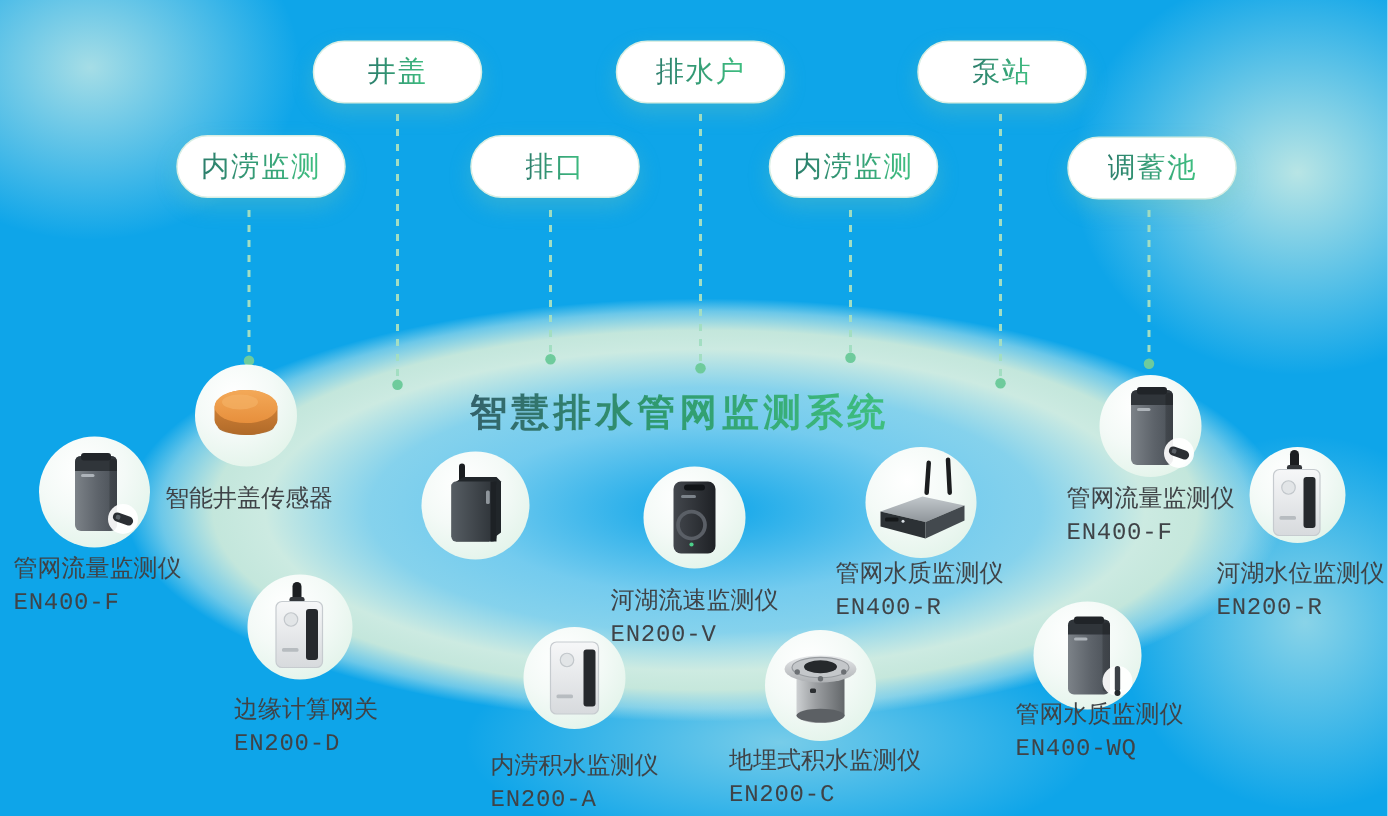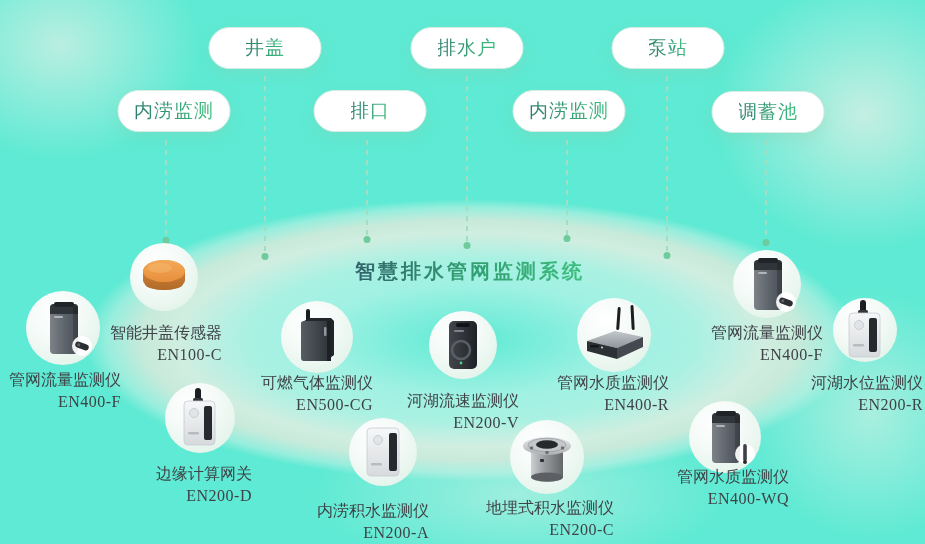--- a/index.html
+++ b/index.html
@@ -1,18 +1,18 @@
 <!DOCTYPE html>
 <html><head>
 <meta charset="utf-8">
 <style>
   html,body{margin:0;padding:0;background:#fff;}
   .stage{
-    position:relative;width:925px;height:544px;background:#5eead4;overflow:hidden;
-    font-family:Liberation Serif, serif;
+    position:relative;width:925px;height:544px;background:#0ea5e9;overflow:hidden;
+    font-family:Liberation Mono, monospace;
   }
   .blob{position:absolute;border-radius:50%;pointer-events:none;z-index:0;}
   .blob-tl{left:-80px;top:-70px;width:280px;height:230px;
     background:radial-gradient(closest-side,rgba(216,240,229,.75),rgba(216,240,229,0));}
   .blob-tr{right:-90px;top:-20px;width:300px;height:270px;
     background:radial-gradient(closest-side,rgba(214,240,228,.85),rgba(214,240,228,0));}
   .blob-r{right:-70px;top:290px;width:250px;height:250px;
     background:radial-gradient(closest-side,rgba(219,242,231,.6),rgba(219,242,231,0));}
   .blob-b{left:310px;top:420px;width:420px;height:150px;
     background:radial-gradient(closest-side,rgba(223,243,233,.5),rgba(223,243,233,0));}
@@ -36,33 +36,33 @@
     background:#ffffff;border:1px solid #d9eee3;border-radius:21px;
     box-shadow:0 6px 14px rgba(140,205,170,.28);
     display:flex;align-items:center;justify-content:center;box-sizing:border-box;
   }
   .pill span{
     font-size:19px;font-weight:500;letter-spacing:1px;
     background:linear-gradient(90deg,#2c7e6c,#3fc081);
     -webkit-background-clip:text;background-clip:text;color:transparent;white-space:nowrap;
   }
   .title{
-    position:absolute;left:470px;top:258px;transform:translateX(-50%);margin:0;z-index:5;
-    font-size:20px;font-weight:700;letter-spacing:3px;white-space:nowrap;
+    position:absolute;left:453px;top:258px;transform:translateX(-50%);margin:0;z-index:5;
+    font-size:25px;font-weight:700;letter-spacing:3px;white-space:nowrap;
     background:linear-gradient(90deg,#33616b 0%,#2f9a6f 45%,#3fbf80 100%);
     -webkit-background-clip:text;background-clip:text;color:transparent;
   }
   .dev-circle{
     position:absolute;transform:translate(-50%,-50%);border-radius:50%;z-index:3;
     background:radial-gradient(circle at 38% 30%,#ffffff 0%,#f4faf7 42%,#e4f4eb 78%,#dbf0e5 100%);
     display:flex;align-items:center;justify-content:center;
   }
   .dev-circle svg{overflow:visible;}
   .dev-label{
-    position:absolute;transform:translateX(-50%);text-align:right;z-index:4;
+    position:absolute;transform:translateX(-50%);text-align:left;z-index:4;
     color:#3f4347;white-space:nowrap;
   }
   .dev-name{font-size:16px;line-height:22px;font-weight:500;}
   .dev-model{font-size:16px;line-height:22px;font-weight:400;letter-spacing:.5px;}
 </style>
 </head>
 <body>
 
 <svg width="0" height="0" style="position:absolute" aria-hidden="true">
   <defs>
@@ -184,35 +184,30 @@
   <div class="dev-circle" style="left:164px;top:277px;width:68px;height:68px">
     <svg width="60" height="46" viewBox="0 0 60 46">
       <ellipse cx="30" cy="30" rx="19" ry="6" fill="#a96526" opacity=".9"></ellipse>
       <path d="M9 18a21 12 0 0 1 42 0v8a21 10 0 0 1-42 0z" fill="url(#g-cap-body)"></path>
       <ellipse cx="30" cy="17" rx="21" ry="11" fill="url(#g-cap-top)"></ellipse>
       <ellipse cx="26" cy="14" rx="12" ry="5" fill="#f6b66c" opacity=".55"></ellipse>
     </svg>
   </div>
   <div class="dev-label" style="left:166px;top:322px">
     <div class="dev-name">智能井盖传感器</div>
-    <div class="dev-model">EN100-C</div>
   </div>
 
   <div class="dev-circle" style="left:317px;top:337px;width:72px;height:72px">
     <svg width="66" height="68" viewBox="0 0 66 68">
       <rect x="22" y="6" width="4" height="14" rx="2" fill="#1a1d20"></rect>
       <path d="M17 20l8-5h22l3 3v34l-8 6H20l-3-3z" fill="#21262a"></path>
       <rect x="17" y="18" width="30" height="40" rx="3" fill="url(#g-gas-body)"></rect>
       <rect x="43" y="18" width="4" height="40" fill="#1d2125"></rect>
       <rect x="40" y="24" width="2.5" height="9" rx="1" fill="#8f969c"></rect>
     </svg>
-  </div>
-  <div class="dev-label" style="left:317px;top:372px">
-    <div class="dev-name">可燃气体监测仪</div>
-    <div class="dev-model">EN500-CG</div>
   </div>
 
   <div class="dev-circle" style="left:463px;top:345px;width:68px;height:68px">
     <svg width="60" height="68" viewBox="0 0 60 68">
       <rect x="16" y="10" width="28" height="48" rx="5" fill="url(#g-black-body)"></rect>
       <rect x="23" y="12" width="14" height="4" rx="2" fill="#111417"></rect>
       <rect x="21" y="19" width="10" height="2" rx="1" fill="#7c838a"></rect>
       <circle cx="28" cy="39" r="9" fill="none" stroke="#5a5f66" stroke-width="2.5"></circle>
       <circle cx="28" cy="52" r="1.4" fill="#4cd08a"></circle>
     </svg>
@@ -292,21 +287,21 @@
   </div>
 
   <div class="dev-circle" style="left:383px;top:452px;width:68px;height:68px">
     <svg width="60" height="64" viewBox="0 0 60 64">
       <rect x="14" y="8" width="32" height="48" rx="4" fill="url(#g-white-body)" stroke="#c6cbcf" stroke-width=".8"></rect>
       <rect x="36" y="13" width="8" height="38" rx="2" fill="#26292d"></rect>
       <circle cx="25" cy="20" r="4.5" fill="#e2e5e7" stroke="#c2c7cb" stroke-width=".8"></circle>
       <rect x="18" y="43" width="11" height="2.5" rx="1" fill="#b7bcc0"></rect>
     </svg>
   </div>
-  <div class="dev-label" style="left:373px;top:500px">
+  <div class="dev-label" style="left:383px;top:500px">
     <div class="dev-name">内涝积水监测仪</div>
     <div class="dev-model">EN200-A</div>
   </div>
 
   <div class="dev-circle" style="left:547px;top:457px;width:74px;height:74px">
     <svg width="68" height="72" viewBox="0 0 68 72">
       <path d="M18 26h32v30a16 5 0 0 1-32 0z" fill="url(#g-metal)"></path>
       <ellipse cx="34" cy="56" rx="16" ry="4.5" fill="#5c6064"></ellipse>
       <ellipse cx="34" cy="25" rx="24" ry="9" fill="url(#g-flange)"></ellipse>
       <ellipse cx="34" cy="24" rx="19" ry="6.8" fill="#c4c7ca" stroke="#989ca0" stroke-width=".8"></ellipse>

